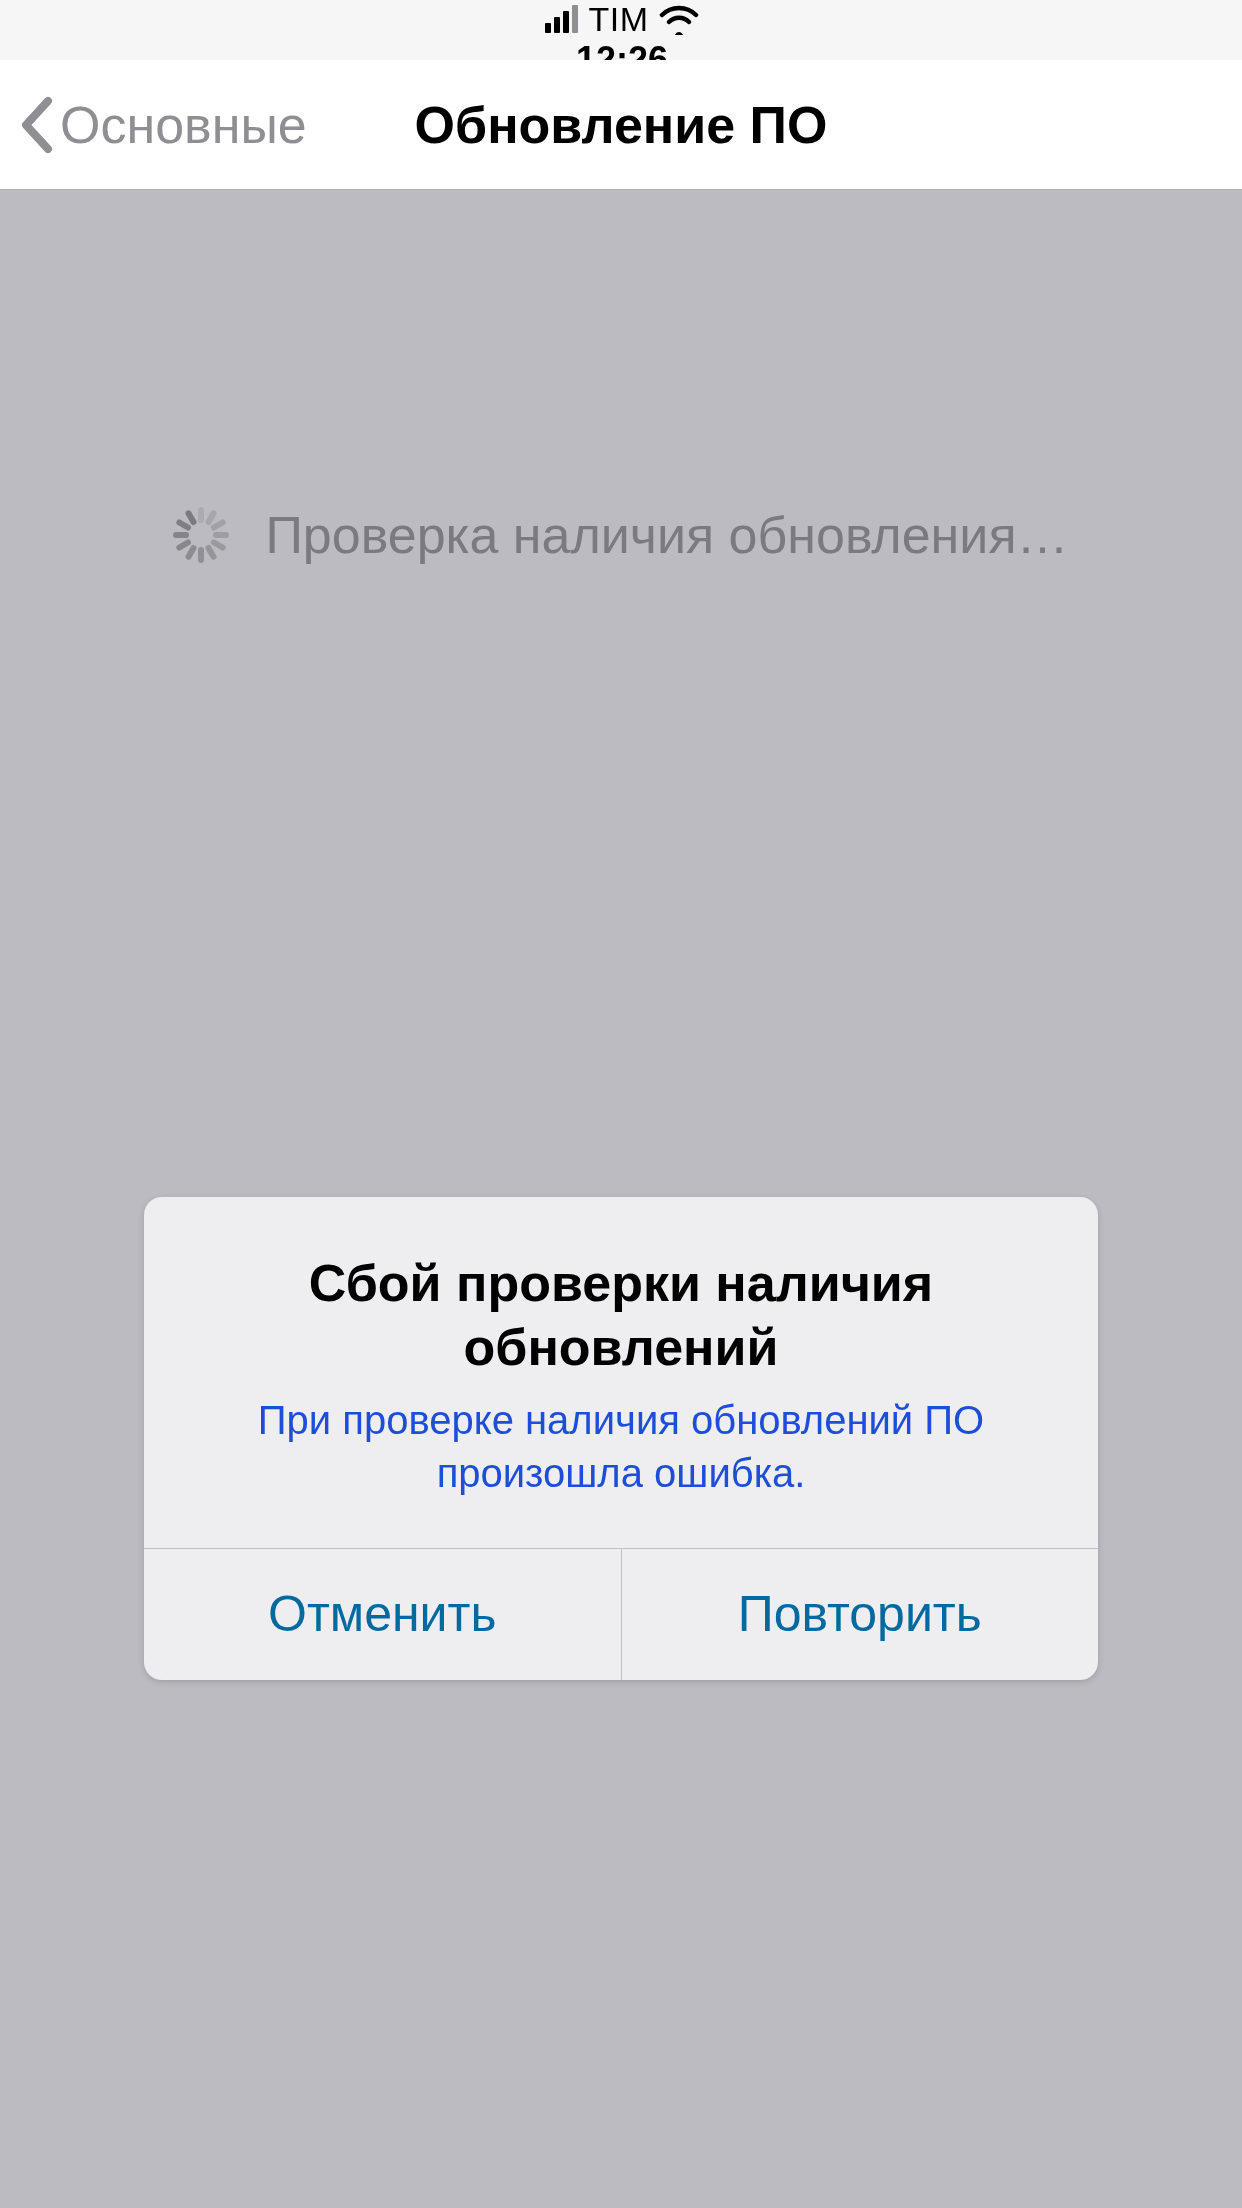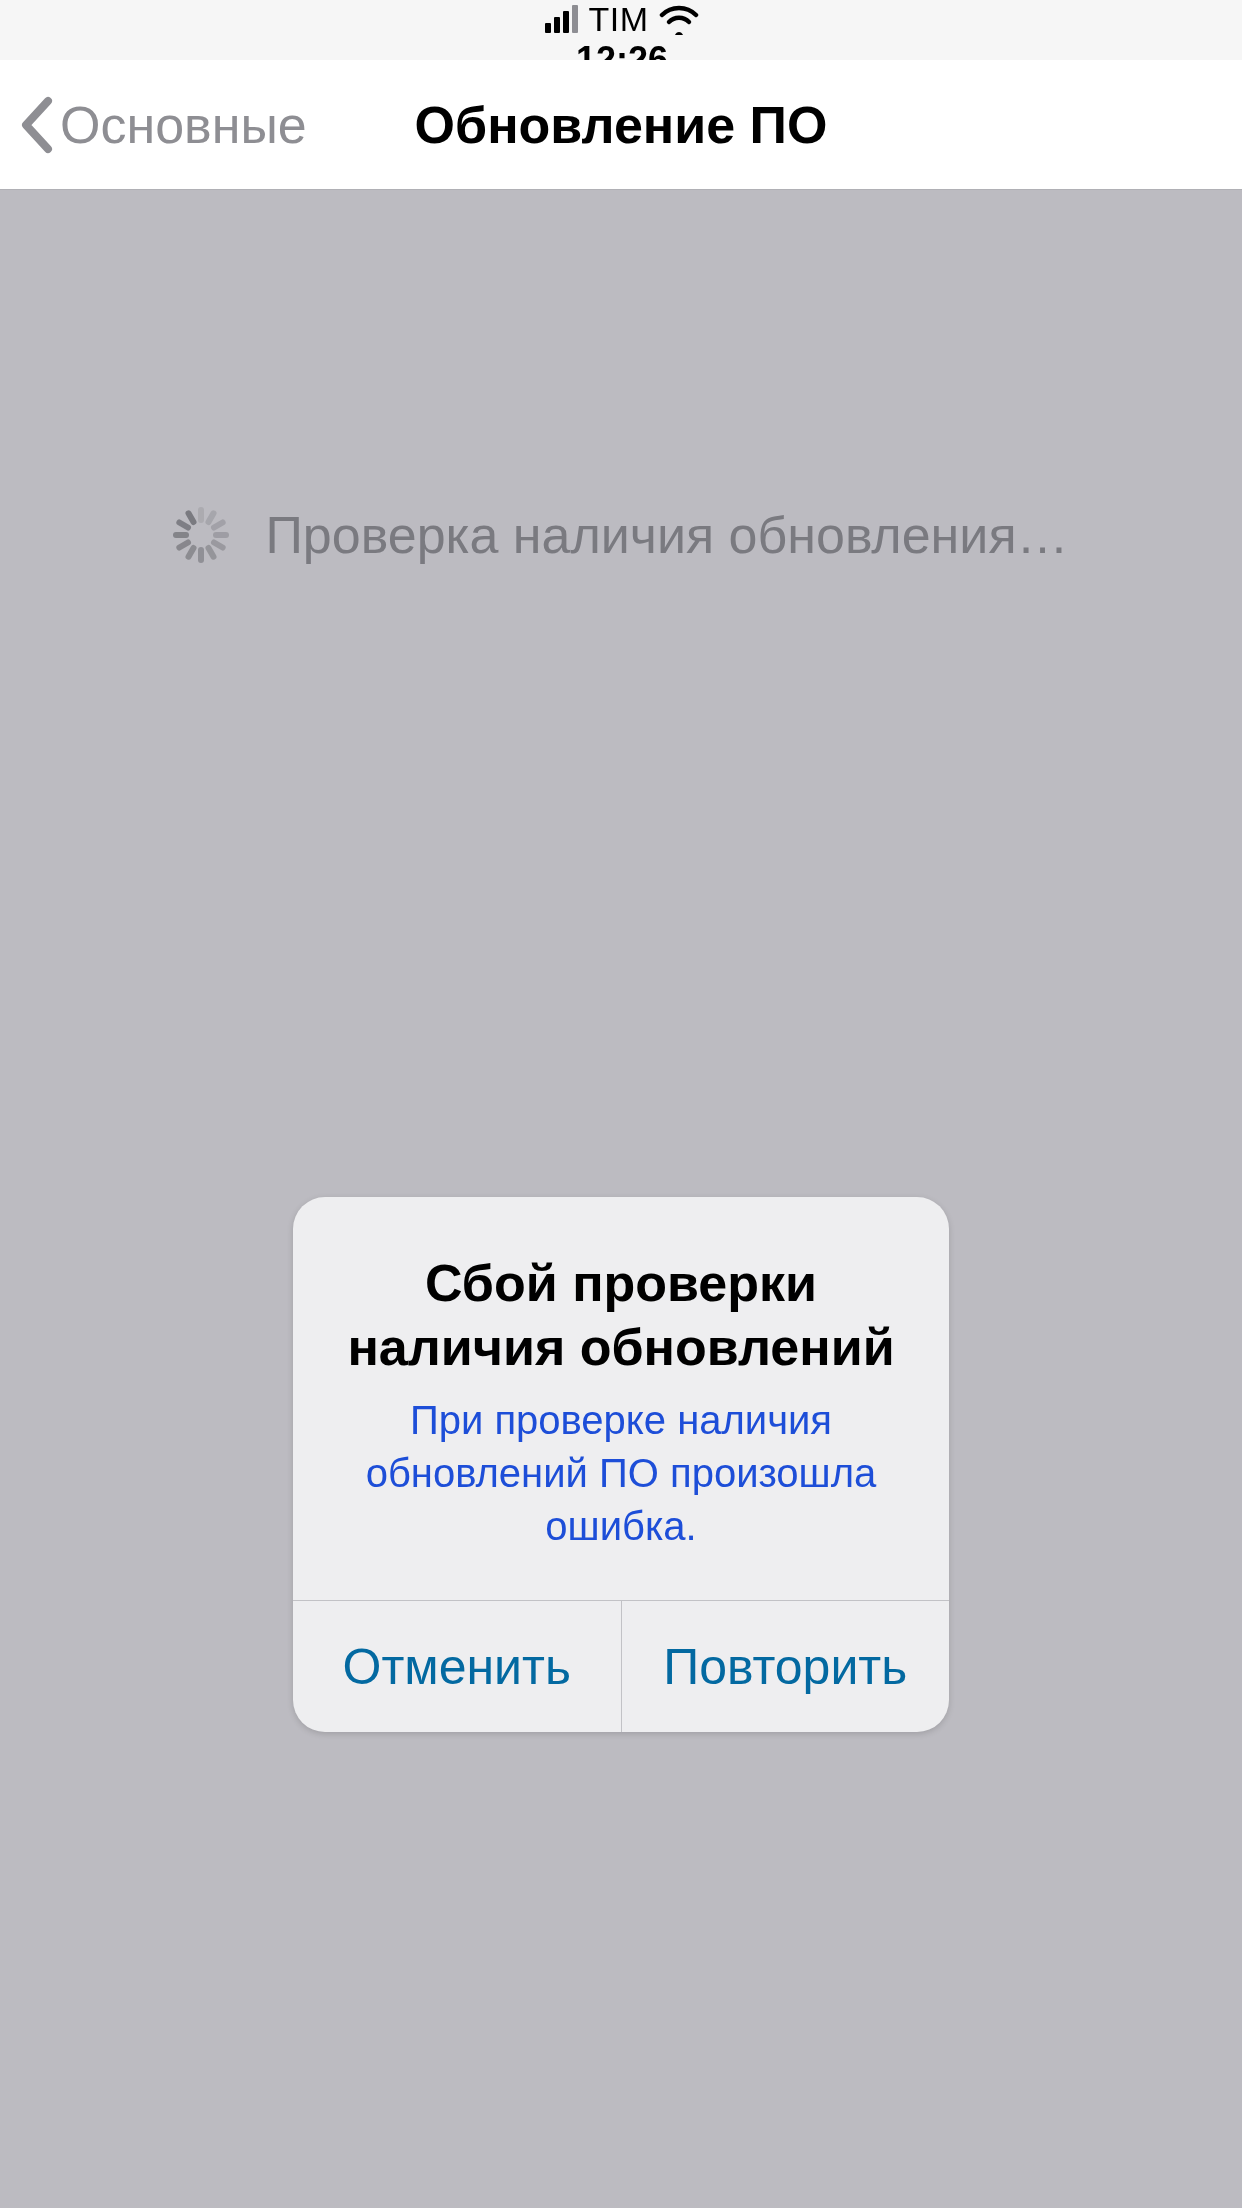--- a/index.html
+++ b/index.html
@@ -76,23 +76,23 @@
       position: absolute; left: 50%; top: 50%;
       width: 6px; height: 16px; border-radius: 3px;
       background: #7a7a80;
       transform-origin: 0 0;
     }
 
     
     .alert {
       position: absolute;
       top: 1007px; left: 50%; transform: translateX(-50%);
-      width: 656px;
+      width: 954px;
       background: #eeeef0;
-      border-radius: 32px;
+      border-radius: 18px;
       overflow: hidden;
       box-shadow: 0 2px 6px rgba(0,0,0,0.15);
     }
     .alert-body { padding: 54px 46px 48px; text-align: center; }
     .alert-title {
       font-size: 52px; font-weight: 600; color: #000; line-height: 1.24;
       margin-bottom: 14px;
     }
     .alert-msg {
       font-size: 40px; color: #1d4ed8; line-height: 1.32;

